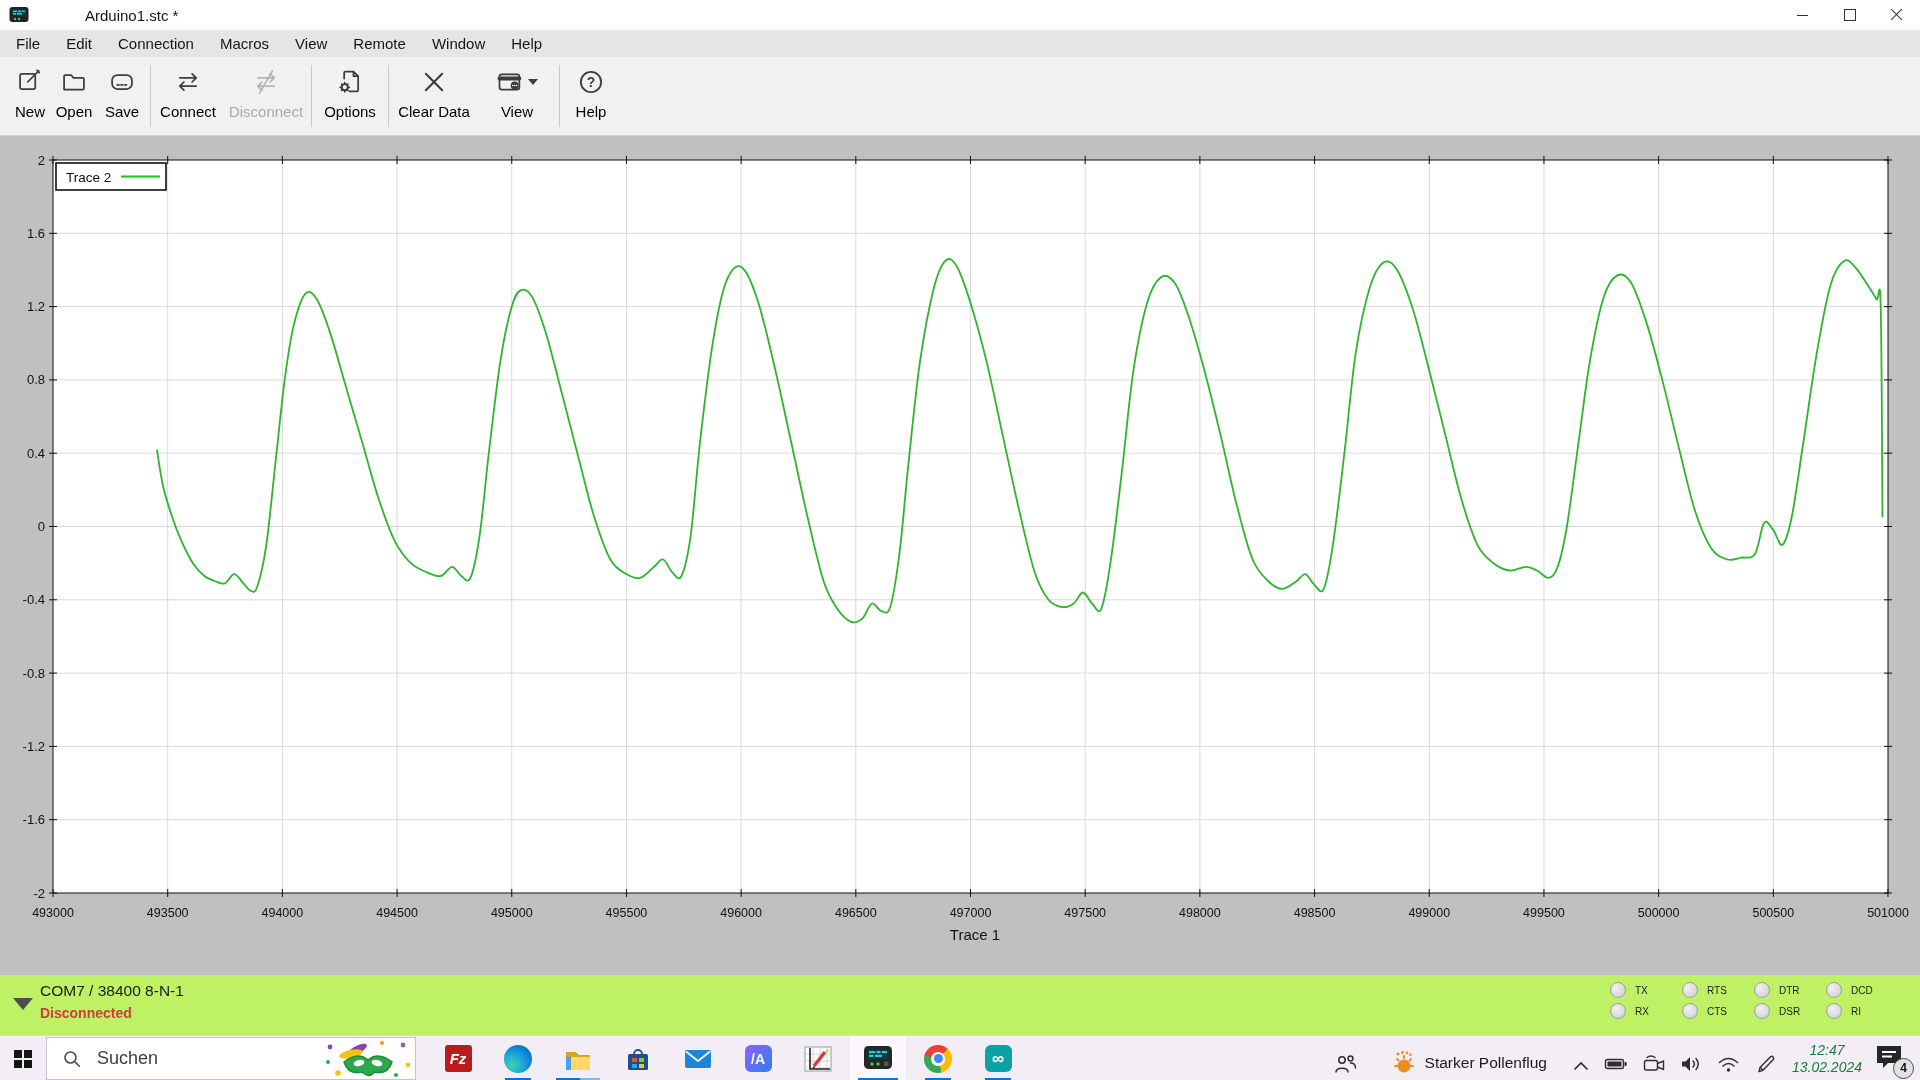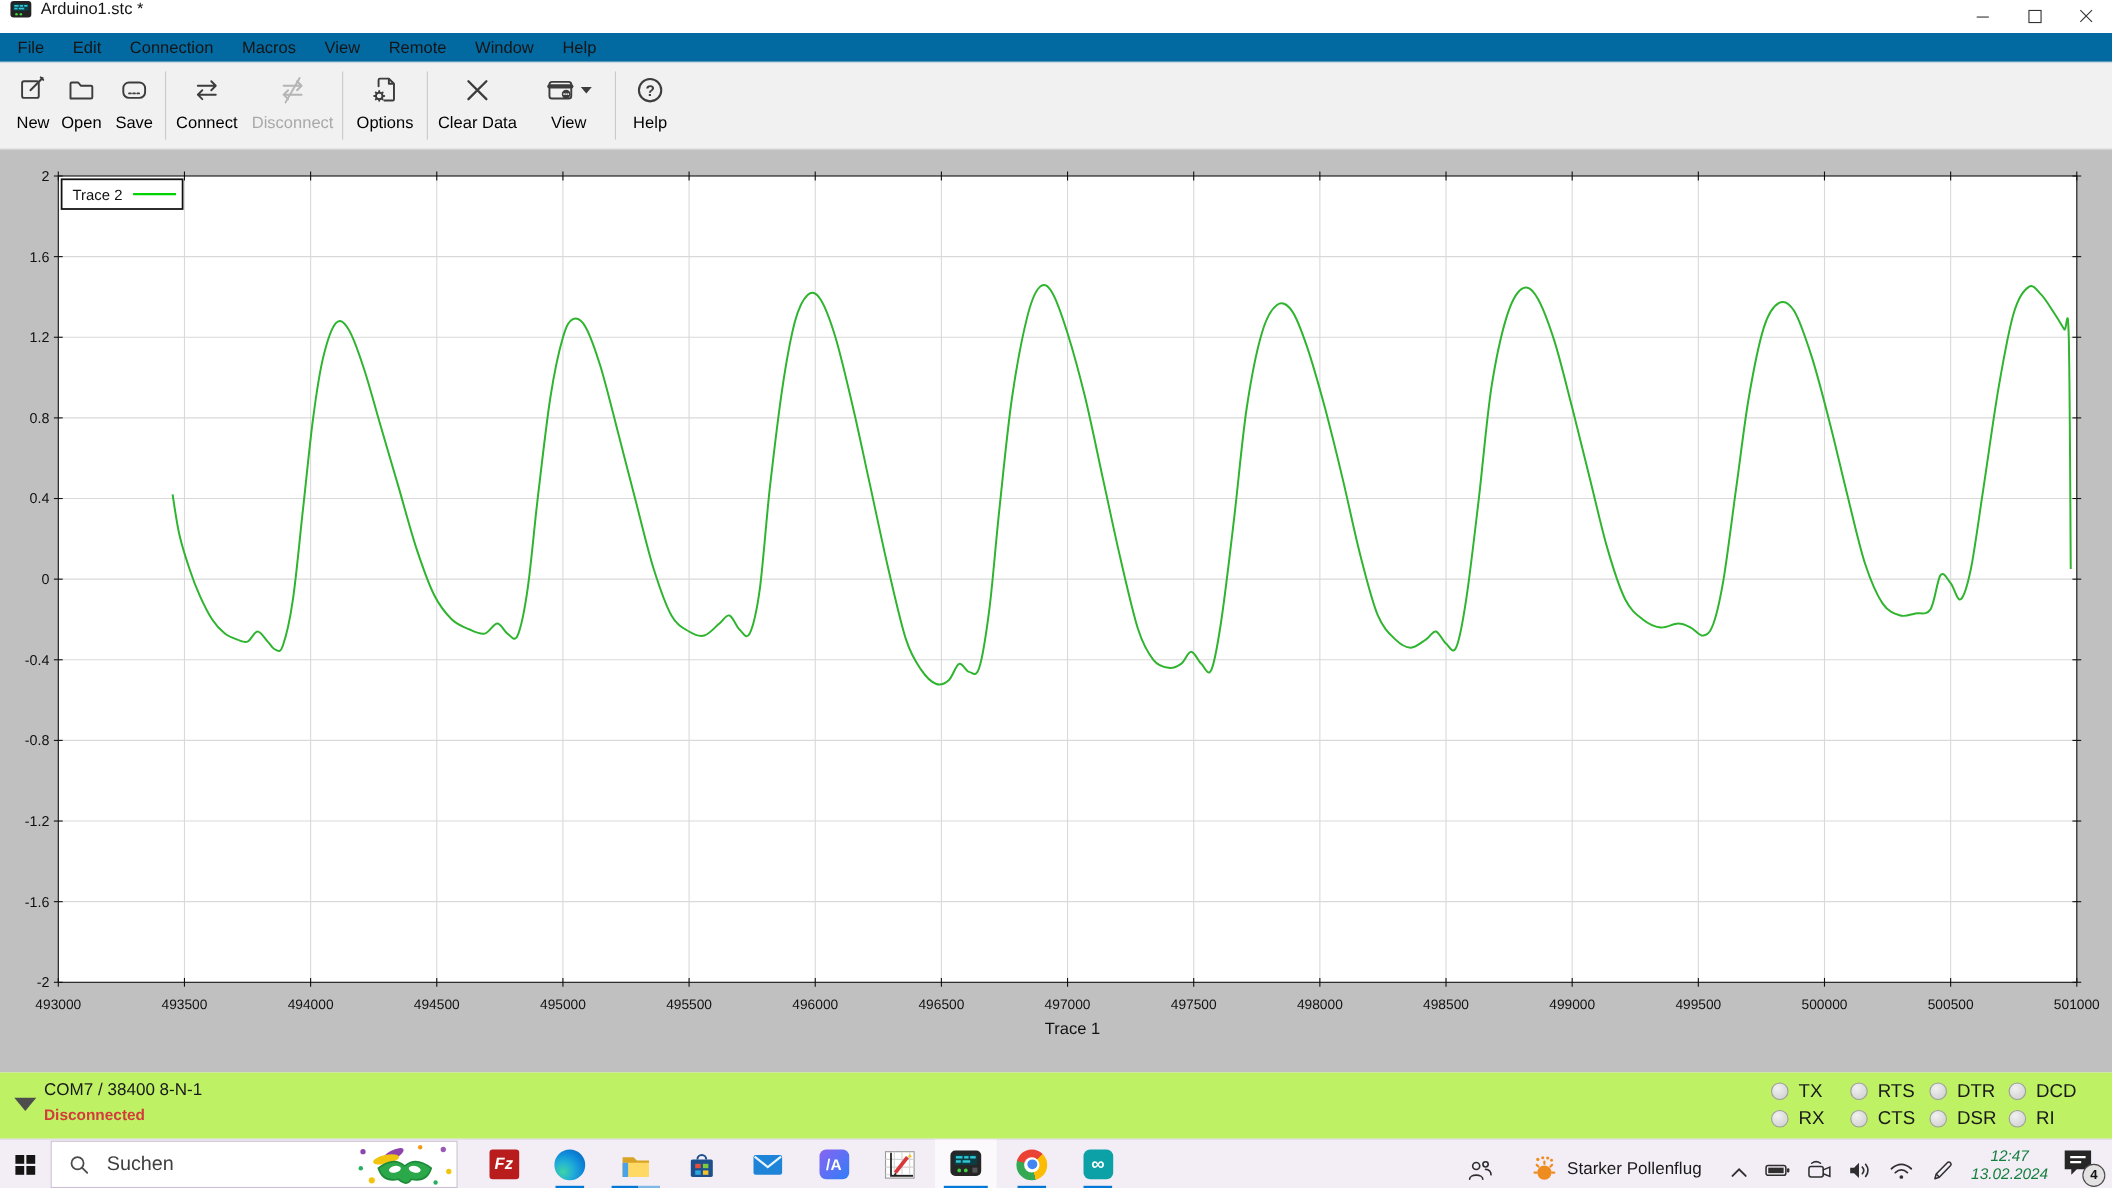--- a/index.html
+++ b/index.html
@@ -1,30 +1,30 @@
 <!DOCTYPE html>
 <html><head>
 <meta charset="utf-8">
 <style>
   html,body{margin:0;padding:0;}
   body{width:1920px;height:1080px;overflow:hidden;background:#fff;
        font-family:"Liberation Sans",sans-serif;color:#111;-webkit-font-smoothing:antialiased;}
   
-  .titlebar{height:30px;background:#fff;display:flex;position:relative;}
+  .titlebar{height:30px;background:#fff;display:flex;align-items:center;position:relative;gap:48px;}
   .app-ico{margin-left:9px;flex:0 0 auto;}
   .title-text{margin-left:8px;font-size:15px;color:#151515;}
   .win-controls{margin-left:auto;display:flex;height:100%;}
   .win-btn{width:47px;height:100%;display:flex;align-items:center;justify-content:center;cursor:default;}
   .g-min{width:11px;border-top:1.6px solid #333;}
   .g-max{width:10px;height:10px;border:1.6px solid #333;}
   .g-close{position:relative;width:13px;height:13px;}
   .g-close:before,.g-close:after{content:"";position:absolute;left:-1px;top:5.5px;width:15px;border-top:1.6px solid #333;}
   .g-close:before{transform:rotate(45deg);} .g-close:after{transform:rotate(-45deg);}
   
-  .menubar{height:26px;background:#0369a1;display:flex;align-items:center;padding-left:3px;border-bottom:1px solid #e3e3e3;}
+  .menubar{height:26px;background:#e5e5e5;display:flex;align-items:center;padding-left:3px;border-bottom:1px solid #e3e3e3;}
   .menu-item{padding:0 13px;font-size:15px;color:#151515;height:100%;display:flex;align-items:center;}
   
   .toolbar{height:79px;box-sizing:border-box;background:#f1f1f1;border-bottom:1px solid #d5d5d5;
            display:flex;align-items:stretch;padding-left:8px;}
   .tb-btn{display:flex;flex-direction:column;align-items:center;padding-top:9px;}
   .tb-icon-row{height:32px;display:flex;align-items:center;gap:4px;}
   .tb-label{font-size:15px;color:#000000;margin-top:5px;white-space:nowrap;}
   .tb-btn.disabled .tb-label{color:#a9a9a9;}
   .tb-sep{width:1px;background:#c9c9c9;margin:8px 2px;}
   .ico{stroke:#3d3d3d;fill:none;stroke-width:1.5;stroke-linecap:round;stroke-linejoin:round;}
@@ -34,21 +34,21 @@
   .chart-panel{position:relative;height:839px;background:#c0c0c0;}
   #chart-svg{position:absolute;left:0;top:0;}
   #chart-svg text{font-family:"Liberation Sans",sans-serif;}
   
   .statusbar{height:60px;background:#bef264;position:relative;}
   .sb-expander{position:absolute;left:13px;top:23px;width:0;height:0;
                border-left:10px solid transparent;border-right:10px solid transparent;border-top:12px solid #4d4d4d;}
   .sb-conn{position:absolute;left:40px;top:7px;font-size:15.5px;color:#1a1a1a;}
   .sb-status{position:absolute;left:40px;top:30px;font-size:14px;font-weight:bold;}
   .sb-leds{position:absolute;right:22px;top:7px;display:grid;grid-template-columns:repeat(4,72px);row-gap:5px;}
-  .led-cell{display:flex;align-items:center;gap:9px;font-size:17px;color:#1a1a1a;}
+  .led-cell{display:flex;align-items:center;gap:9px;font-size:10px;color:#1a1a1a;}
   .led-dot{width:14px;height:14px;border-radius:50%;border:1px solid #9e9e9e;
            background:radial-gradient(circle at 35% 30%,#f1f1f1,#cccccc);}
   
   .taskbar{height:45px;background:#f3edf6;border-top:1px solid #ded3e4;display:flex;align-items:center;}
   .tk-start{width:46px;height:45px;display:flex;align-items:center;justify-content:center;}
   .win-logo{display:grid;grid-template-columns:8px 8px;grid-template-rows:8px 8px;gap:2px;}
   .win-logo span{background:#151515;}
   .search-box{width:368px;height:41px;background:#fff;border:1px solid #cbbfd4;display:flex;align-items:center;position:relative;margin-right:12px;}
   .search-box input{border:none;outline:none;background:transparent;font-size:18px;color:#222;width:170px;margin-left:13px;font-family:"Liberation Sans",sans-serif;}
   .search-box input::placeholder{color:#3f3f3f;opacity:1;}

